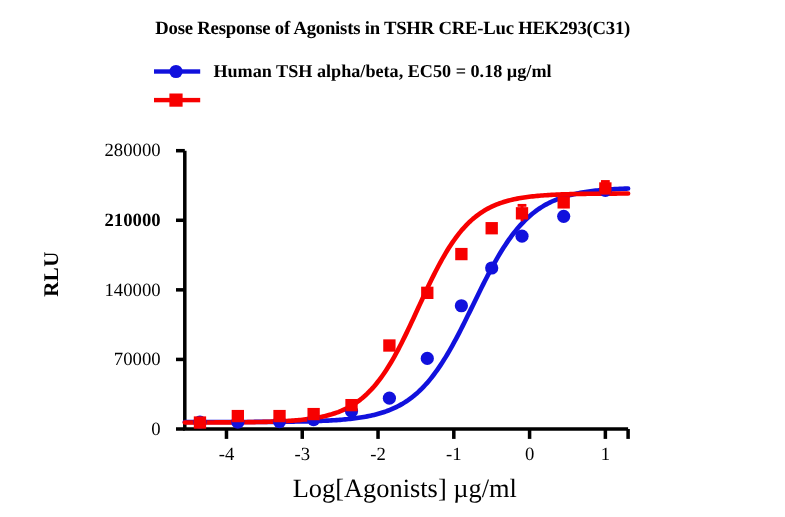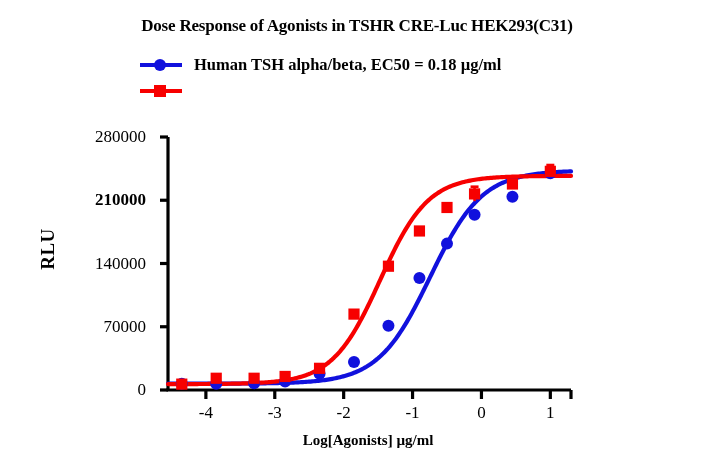--- a/index.html
+++ b/index.html
@@ -81,22 +81,22 @@
     font-size: 19px;
     font-weight: bold;
     letter-spacing: 0.5px;
   }
   .xlabel {
     position: absolute;
     left: 168px;
     top: 432px;
     width: 400px;
     text-align: center;
-    font-size: 15px;
-    font-weight: bold;
+    font-size: 24px;
+    font-weight: normal;
   }
   .ytick-label {
     position: absolute;
     right: 0;
     width: 100px;
     text-align: right;
     font-size: 17px;
     line-height: 17px;
   }
   .xtick-label {

